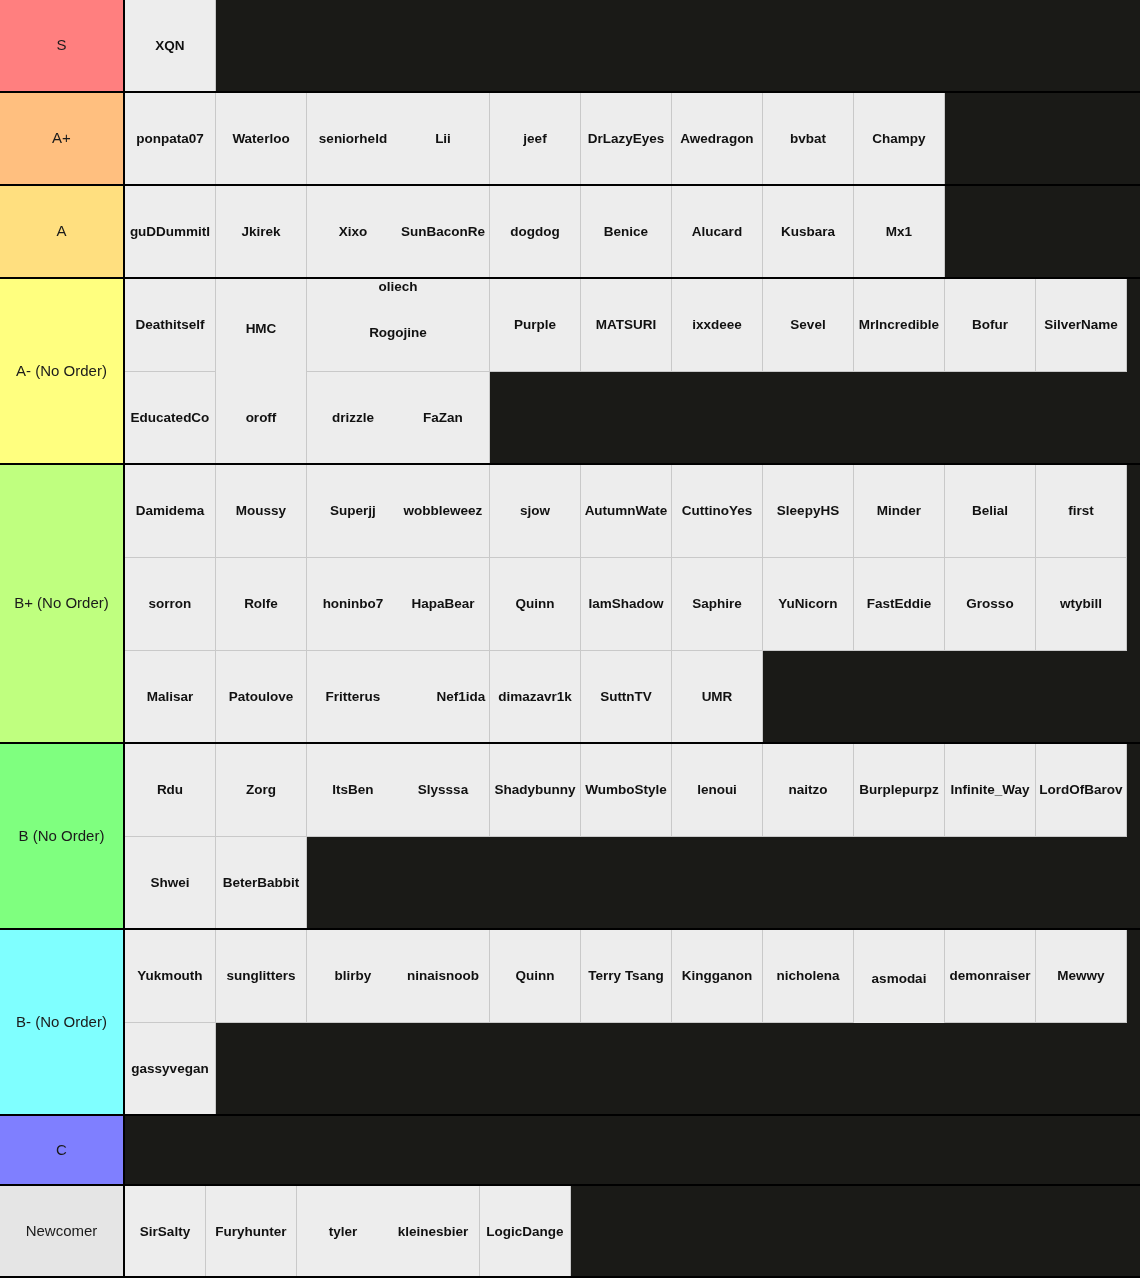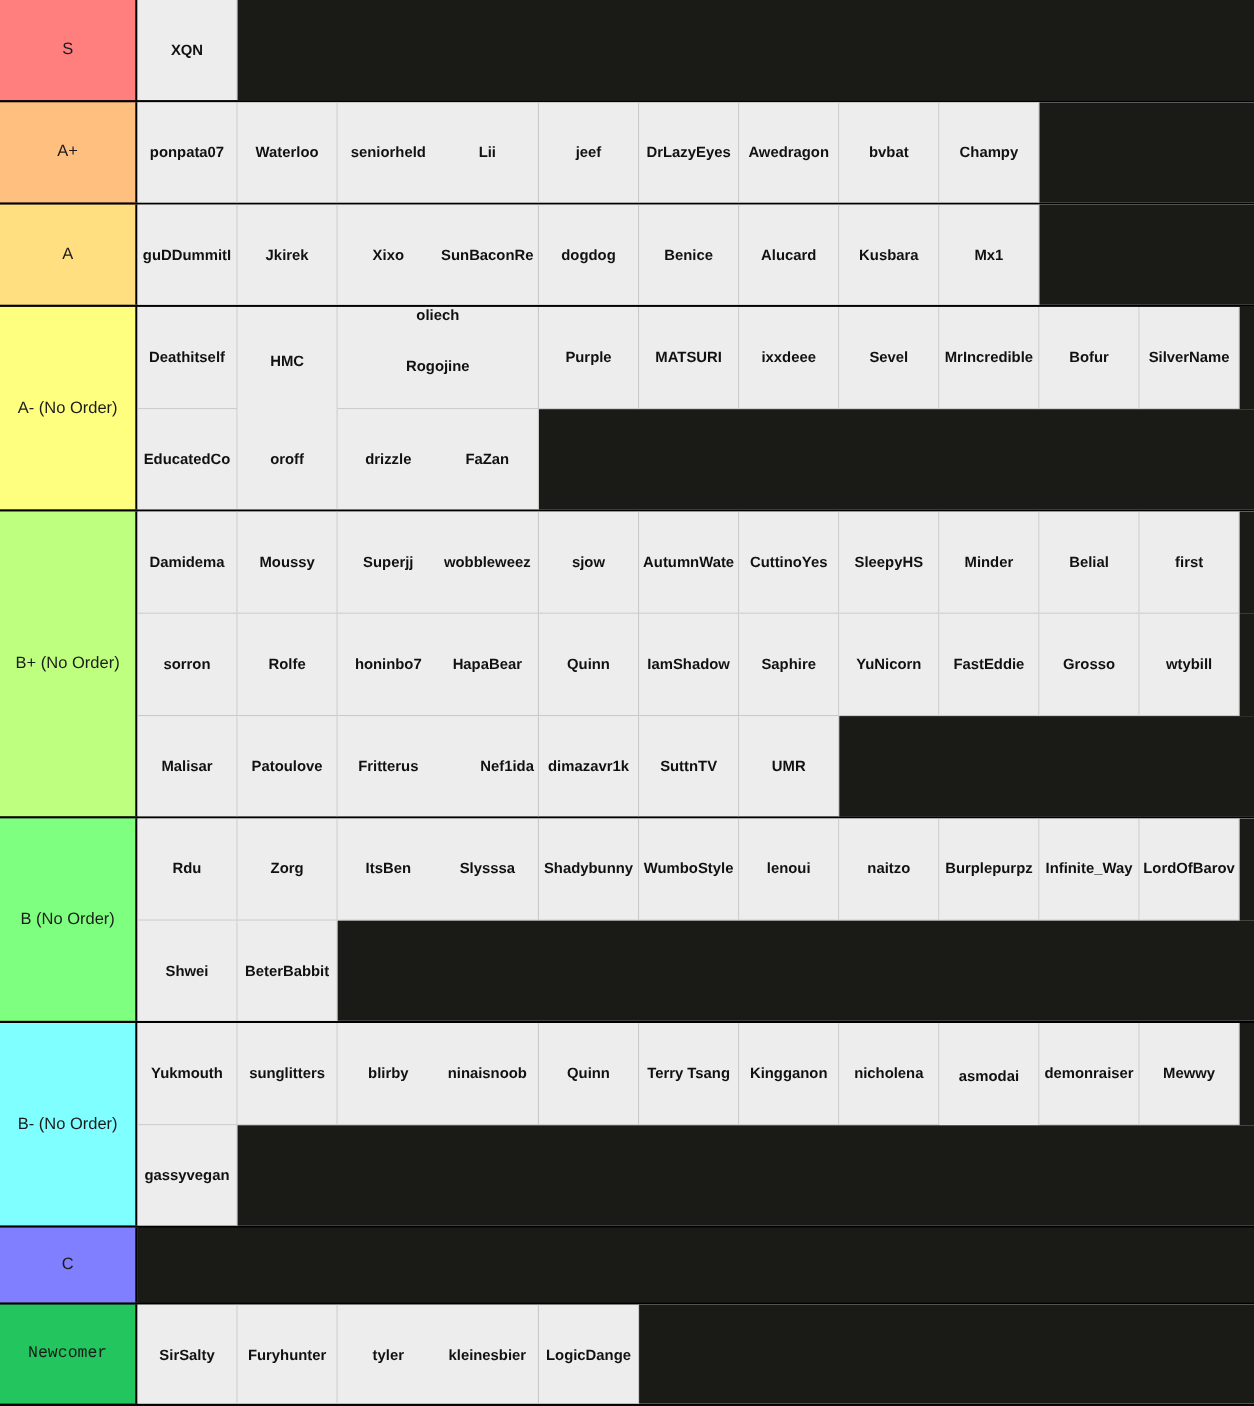--- a/index.html
+++ b/index.html
@@ -329,24 +329,24 @@
       </div>
       <div class="tier-row" style="height: 70px;">
         <div class="tier-label" style="background: rgb(127, 127, 255);">C</div>
         <div class="tier-body">
           <div class="tier-line" style="height: 70px;">
             <div class="spacer" style="height: 70px;"></div>
           </div>
         </div>
       </div>
       <div class="tier-row" style="height: 92px;">
-        <div class="tier-label" style="background: #22c55e; font-family: Liberation Mono, monospace;">Newcomer</div>
+        <div class="tier-label" style="background: #e5e5e5;">Newcomer</div>
         <div class="tier-body">
           <div class="tier-line" style="height: 92px;">
-            <div class="cell" style="width: 91px; height: 92px;">SirSalty</div>
+            <div class="cell" style="width: 81px; height: 92px;">SirSalty</div>
             <div class="cell" style="width: 91px; height: 92px;">Furyhunter</div>
             <div class="cell double" style="width: 183px; height: 92px;">
               <span>tyler</span>
               <span>kleinesbier</span>
             </div>
             <div class="cell" style="width: 91px; height: 92px;">LogicDange</div>
             <div class="spacer" style="height: 92px;"></div>
           </div>
         </div>
       </div>

